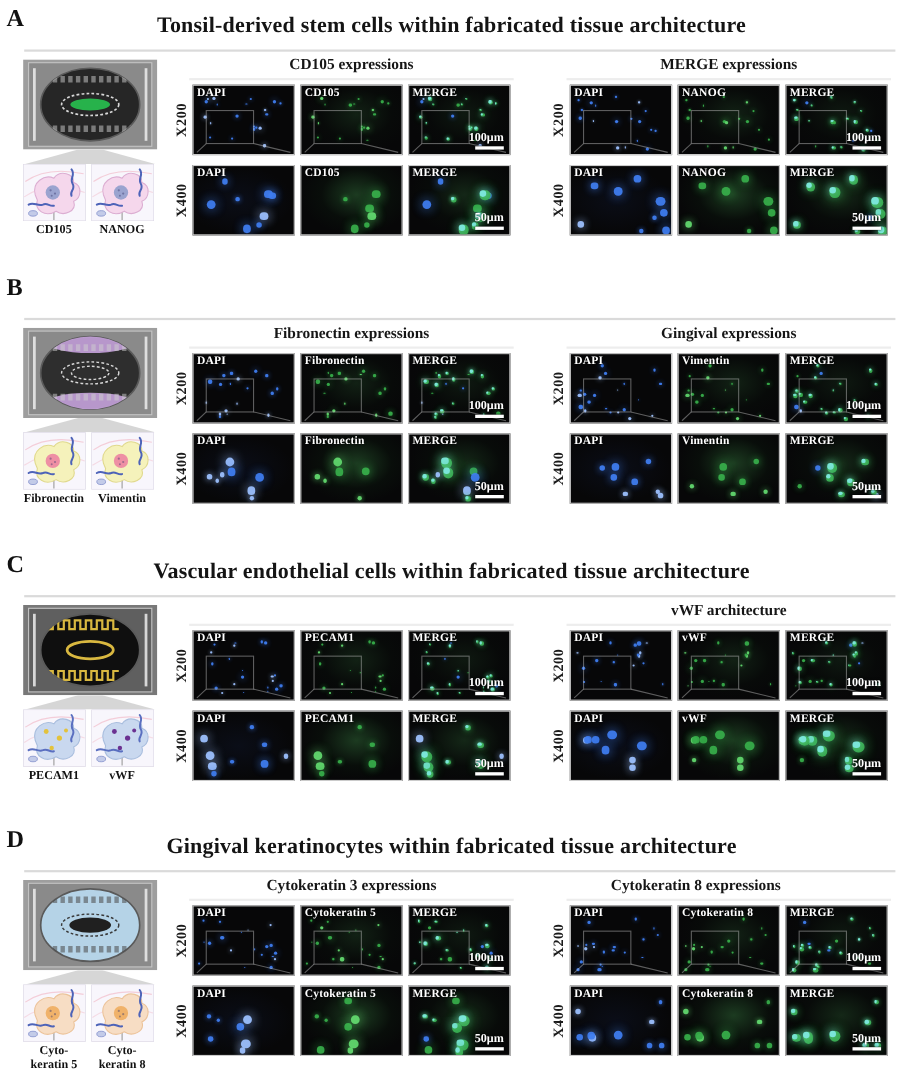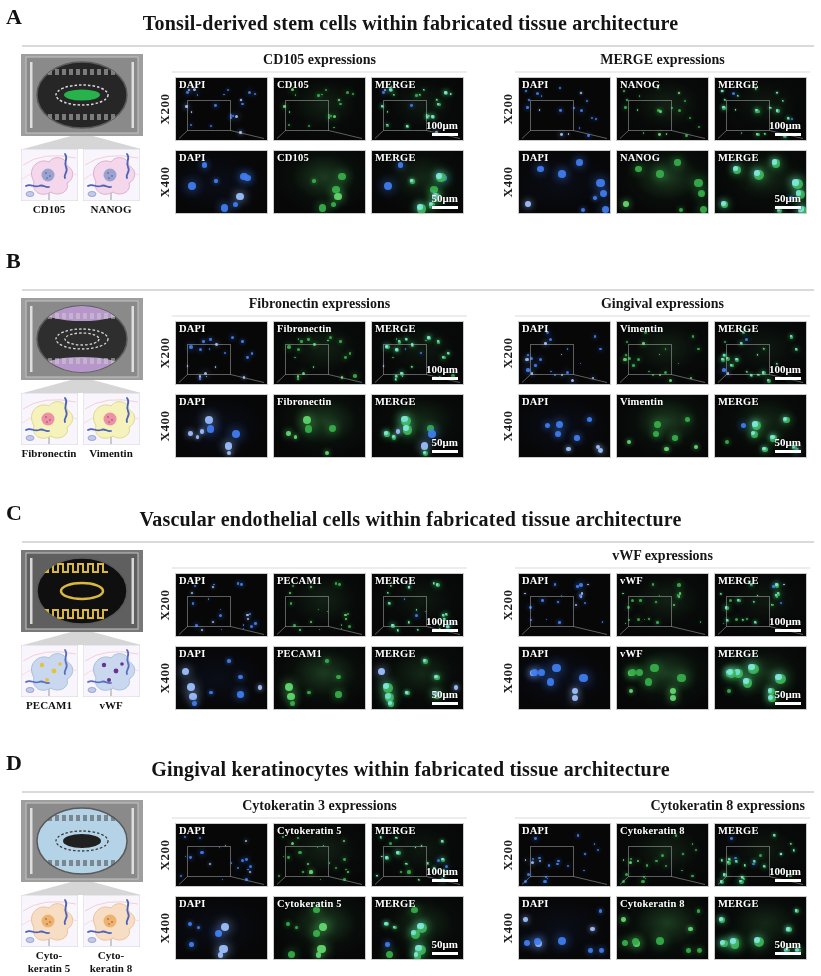--- a/index.html
+++ b/index.html
@@ -1144,21 +1144,21 @@
           <span class="dot" style="left: 11.9786%; top: 58.0274%; width: 6.46178px; height: 6.46178px; background: rgb(127, 233, 225); box-shadow: rgb(127, 233, 225) 0px 0px 8.40031px; opacity: 0.95;"></span>
           <span class="dot" style="left: 89.5728%; top: 62.0604%; width: 4.30232px; height: 4.30232px; background: rgb(157, 193, 255); box-shadow: rgb(157, 193, 255) 0px 0px 5.59301px; opacity: 0.95;"></span>
           <span class="dot" style="left: 6.1459%; top: 33.1598%; width: 7.15907px; height: 7.15907px; background: rgb(157, 193, 255); box-shadow: rgb(157, 193, 255) 0px 0px 9.30679px; opacity: 0.95;"></span>
         </div>
         <span class="micro-label">MERGE</span>
         <div class="scalebar">
           <div class="sb-text">50μm</div>
           <div class="sb-bar"></div>
         </div>
       </div>
-      <div class="group-header" style="left: 518px;">vWF expressions</div>
+      <div class="group-header" style="left: 518px;">vWF architecture</div>
       <div class="group-sep" style="left: 515px; width: 295px;"></div>
       <div class="mag-label" style="left: 477px; top: 96px;">X200</div>
       <div class="micro" style="left: 518px; top: 71px;">
         <div class="haze" style=""></div>
         <div style="position: absolute; inset: 0px; z-index: 2;">
           <span class="dot" style="left: 91.1202%; top: 76.4774%; width: 1.43036px; height: 1.43036px; background: rgb(63, 125, 240); box-shadow: rgb(63, 125, 240) 0px 0px 2.57464px; opacity: 0.95;"></span>
           <span class="dot" style="left: 71.0267%; top: 45.5632%; width: 2.20208px; height: 2.20208px; background: rgb(63, 125, 240); box-shadow: rgb(63, 125, 240) 0px 0px 3.96375px; opacity: 0.95;"></span>
           <span class="dot" style="left: 66.5195%; top: 34.4859%; width: 2.37205px; height: 2.37205px; background: rgb(157, 193, 255); box-shadow: rgb(157, 193, 255) 0px 0px 4.2697px; opacity: 0.95;"></span>
           <span class="dot" style="left: 62.8256%; top: 18.3609%; width: 2.56628px; height: 2.56628px; background: rgb(63, 125, 240); box-shadow: rgb(63, 125, 240) 0px 0px 4.61931px; opacity: 0.95;"></span>
           <span class="dot" style="left: 11.739%; top: 71.9918%; width: 2.42364px; height: 2.42364px; background: rgb(63, 125, 240); box-shadow: rgb(63, 125, 240) 0px 0px 4.36255px; opacity: 0.95;"></span>
@@ -1580,21 +1580,21 @@
           <span class="dot" style="left: 14.5901%; top: 72.8953%; width: 4.5316px; height: 4.5316px; background: rgb(63, 125, 240); box-shadow: rgb(63, 125, 240) 0px 0px 5.89108px; opacity: 0.95;"></span>
           <span class="dot" style="left: 22.8414%; top: 46.2857%; width: 3.78152px; height: 3.78152px; background: rgb(55, 173, 74); box-shadow: rgb(55, 173, 74) 0px 0px 4.71933px; opacity: 0.95;"></span>
           <span class="dot" style="left: 22.8414%; top: 46.2857%; width: 2.42017px; height: 2.42017px; background: rgb(127, 233, 225); box-shadow: rgb(127, 233, 225) 0px 0px 3.14622px; opacity: 0.95;"></span>
         </div>
         <span class="micro-label">MERGE</span>
         <div class="scalebar">
           <div class="sb-text">50μm</div>
           <div class="sb-bar"></div>
         </div>
       </div>
-      <div class="group-header" style="left: 516px; text-align: right;">Cytokeratin 8 expressions</div>
+      <div class="group-header" style="left: 488px;">Cytokeratin 8 expressions</div>
       <div class="group-sep" style="left: 515px; width: 295px;"></div>
       <div class="mag-label" style="left: 477px; top: 96px;">X200</div>
       <div class="micro" style="left: 518px; top: 71px;">
         <div class="haze" style=""></div>
         <div style="position: absolute; inset: 0px; z-index: 2;">
           <span class="dot" style="left: 26.8686%; top: 89.8524%; width: 3.33096px; height: 3.33096px; background: rgb(63, 125, 240); box-shadow: rgb(63, 125, 240) 0px 0px 5.99573px; opacity: 0.95;"></span>
           <span class="dot" style="left: 63.9314%; top: 16.7129%; width: 2.29624px; height: 2.29624px; background: rgb(63, 125, 240); box-shadow: rgb(63, 125, 240) 0px 0px 4.13324px; opacity: 0.95;"></span>
           <span class="dot" style="left: 52.3368%; top: 65.3533%; width: 2.59707px; height: 2.59707px; background: rgb(63, 125, 240); box-shadow: rgb(63, 125, 240) 0px 0px 4.67472px; opacity: 0.95;"></span>
           <span class="dot" style="left: 8.78307%; top: 79.6339%; width: 3.01175px; height: 3.01175px; background: rgb(63, 125, 240); box-shadow: rgb(63, 125, 240) 0px 0px 5.42115px; opacity: 0.95;"></span>
           <span class="dot" style="left: 21.7712%; top: 57.4221%; width: 2.56819px; height: 2.56819px; background: rgb(157, 193, 255); box-shadow: rgb(157, 193, 255) 0px 0px 4.62274px; opacity: 0.95;"></span>

